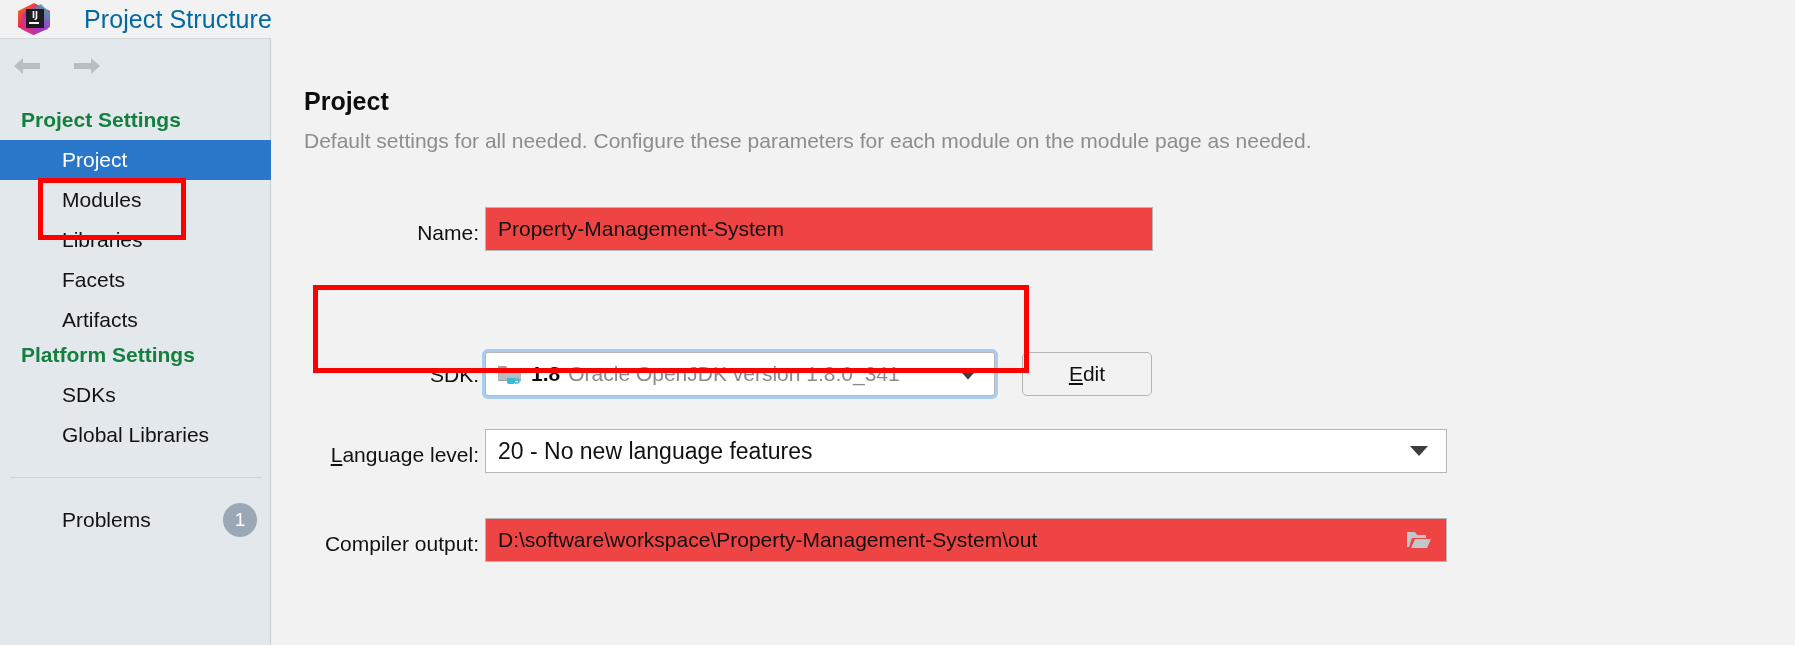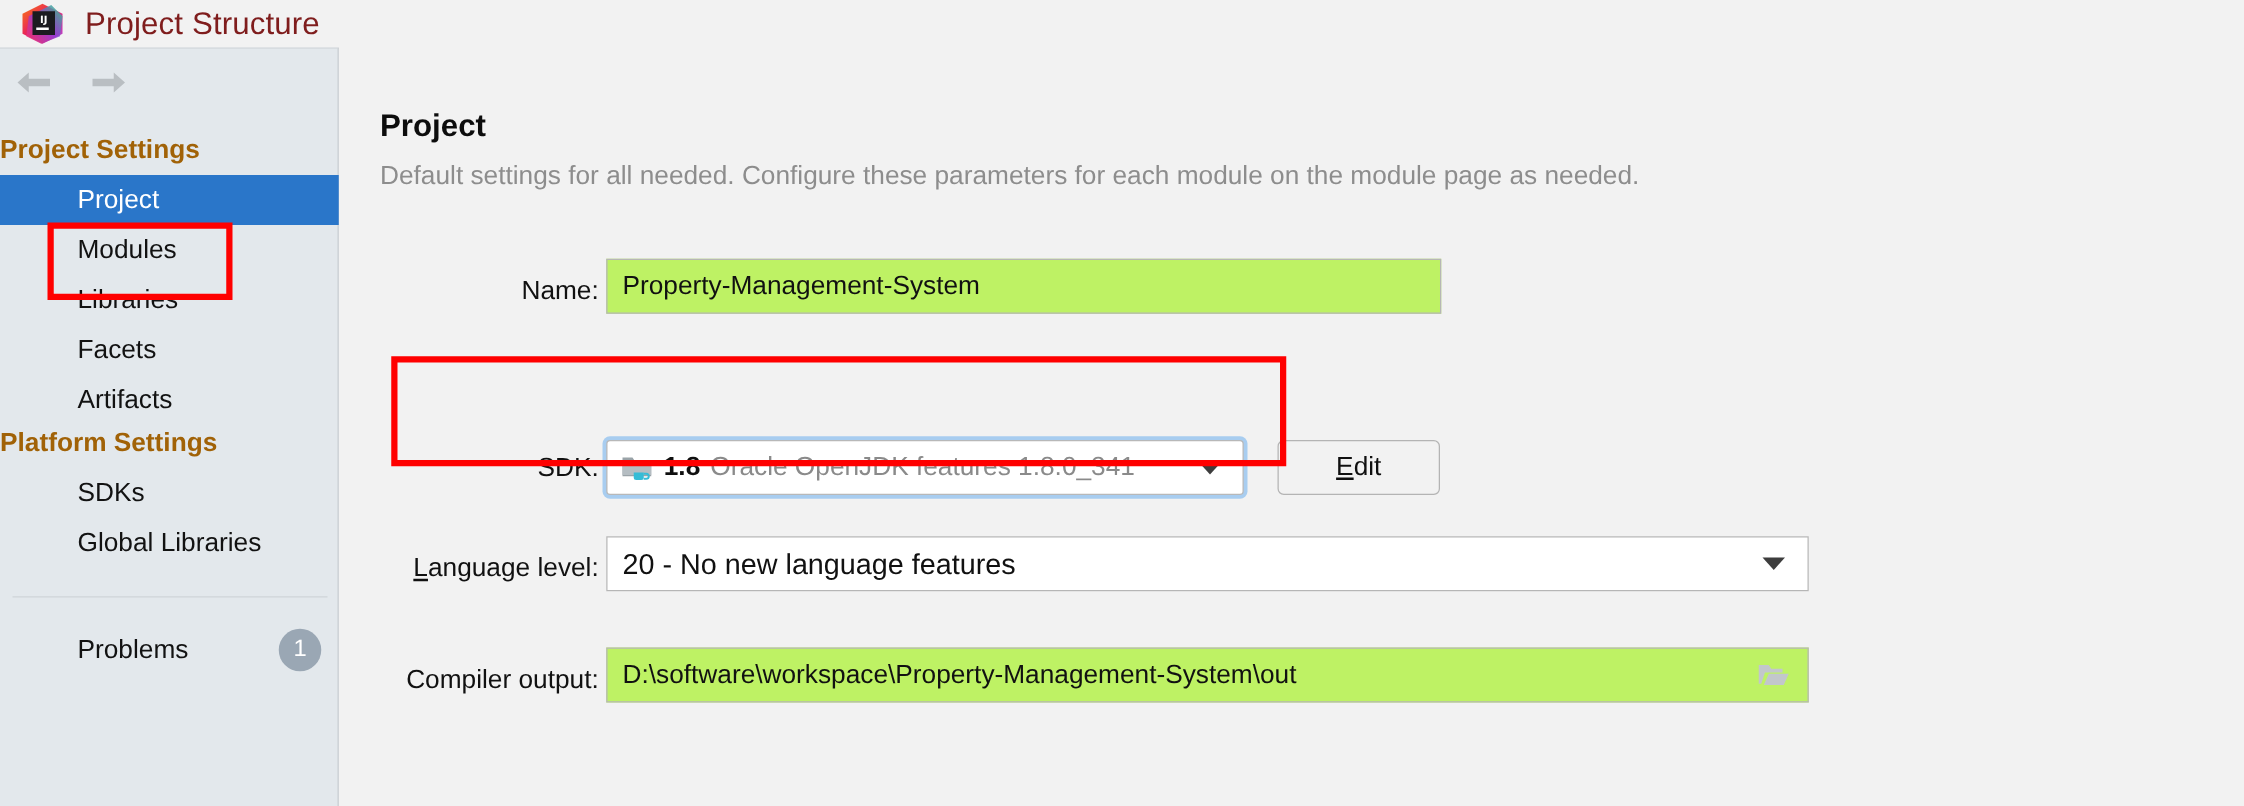--- a/index.html
+++ b/index.html
@@ -15,43 +15,43 @@
   .titlebar {
     position: absolute; left: 0; top: 0; width: 1795px; height: 38px;
     background: #f2f2f2;
     display: flex; align-items: center; text-align: right;
   }
   .ij-logo {
     position: absolute; left: 17px; top: 2px;
     width: 34px; height: 34px;
   }
   .title-text {
-    position: absolute; left: 68px; top: 2px;
-    font-size: 25px; color: #7f1d1d; letter-spacing: .1px;
+    position: absolute; left: 84px; top: 2px;
+    font-size: 25px; color: #0369a1; letter-spacing: .1px;
     line-height: 34px;
   }
 
   
   .sidebar {
     position: absolute; left: 0; top: 38px;
     width: 271px; height: 607px;
     background: #e3e8ec;
     border-right: 1px solid #c9cdd1;
     border-top: 1px solid #d4d8db;
   }
   .nav-arrows {
     position: absolute; left: 10px; top: 14px;
     display: flex; gap: 26px; align-items: center;
   }
   .nav-arrow { width: 34px; height: 26px; display: block; }
 
   .sb-group {
     position: absolute; left: 0; width: 303px;
-    font-size: 21px; font-weight: bold; color: #a16207;
-    line-height: 30px;
+    font-size: 21px; font-weight: bold; color: #15803d;
+    padding-left: 21px; line-height: 30px;
   }
   .sb-item {
     position: absolute; left: 0; width: 271px; height: 40px;
     font-size: 21px; color: #121212;
     padding-left: 62px; line-height: 40px;
     white-space: nowrap;
   }
   .sb-item.selected { background: #2a76c9; color: #ffffff; }
   .sb-divider {
     position: absolute; left: 10px; width: 252px; height: 1px;
@@ -81,21 +81,21 @@
 
   .row-label {
     position: absolute;
     font-size: 21px; color: #111111; text-align: right;
     white-space: nowrap;
   }
   .mnem { text-decoration: underline; }
 
   .txt-field {
     position: absolute;
-    background: #bef264; border: 1px solid #b6b6b6;
+    background: #ef4444; border: 1px solid #b6b6b6;
     font-size: 21px; color: #111111;
     display: flex; align-items: center;
     padding-left: 12px;
     white-space: nowrap; overflow: hidden;
   }
 
   
   .combo-sdk {
     position: absolute; left: 213px; top: 313px;
     width: 510px; height: 44px;
@@ -226,21 +226,21 @@
     <div class="combo-sdk">
       <span class="sdk-icon">
         <svg width="26" height="24" viewBox="0 0 26 24">
           <path d="M1 4 h8 l2 3 h13 v12 h-23 z" fill="#9aa3a8"></path>
           <rect x="1" y="7" width="23" height="11" fill="#b5bdc2"></rect>
           <path d="M10 16 h8 v4 a2 2 0 0 1 -2 2 h-4 a2 2 0 0 1 -2 -2 z" fill="#35bcd6"></path>
           <path d="M18 17 h2 a2 2 0 0 1 0 4 h-2" fill="none" stroke="#35bcd6" stroke-width="1.6"></path>
         </svg>
       </span>
       <span class="sdk-ver">1.8</span>
-      <span class="sdk-desc">Oracle OpenJDK features 1.8.0_341</span>
+      <span class="sdk-desc">Oracle OpenJDK version 1.8.0_341</span>
       <span class="combo-caret"></span>
     </div>
 
     <div class="btn" style="left:750px; top:313px; width:130px; height:44px;">
       <span class="mnem">E</span>
         <span>dit</span>
     </div>
 
     <div style="position:absolute; left:32px; top:404px; width:175px; text-align:right;
                 font-size:21px; color:#111; white-space:nowrap;">

